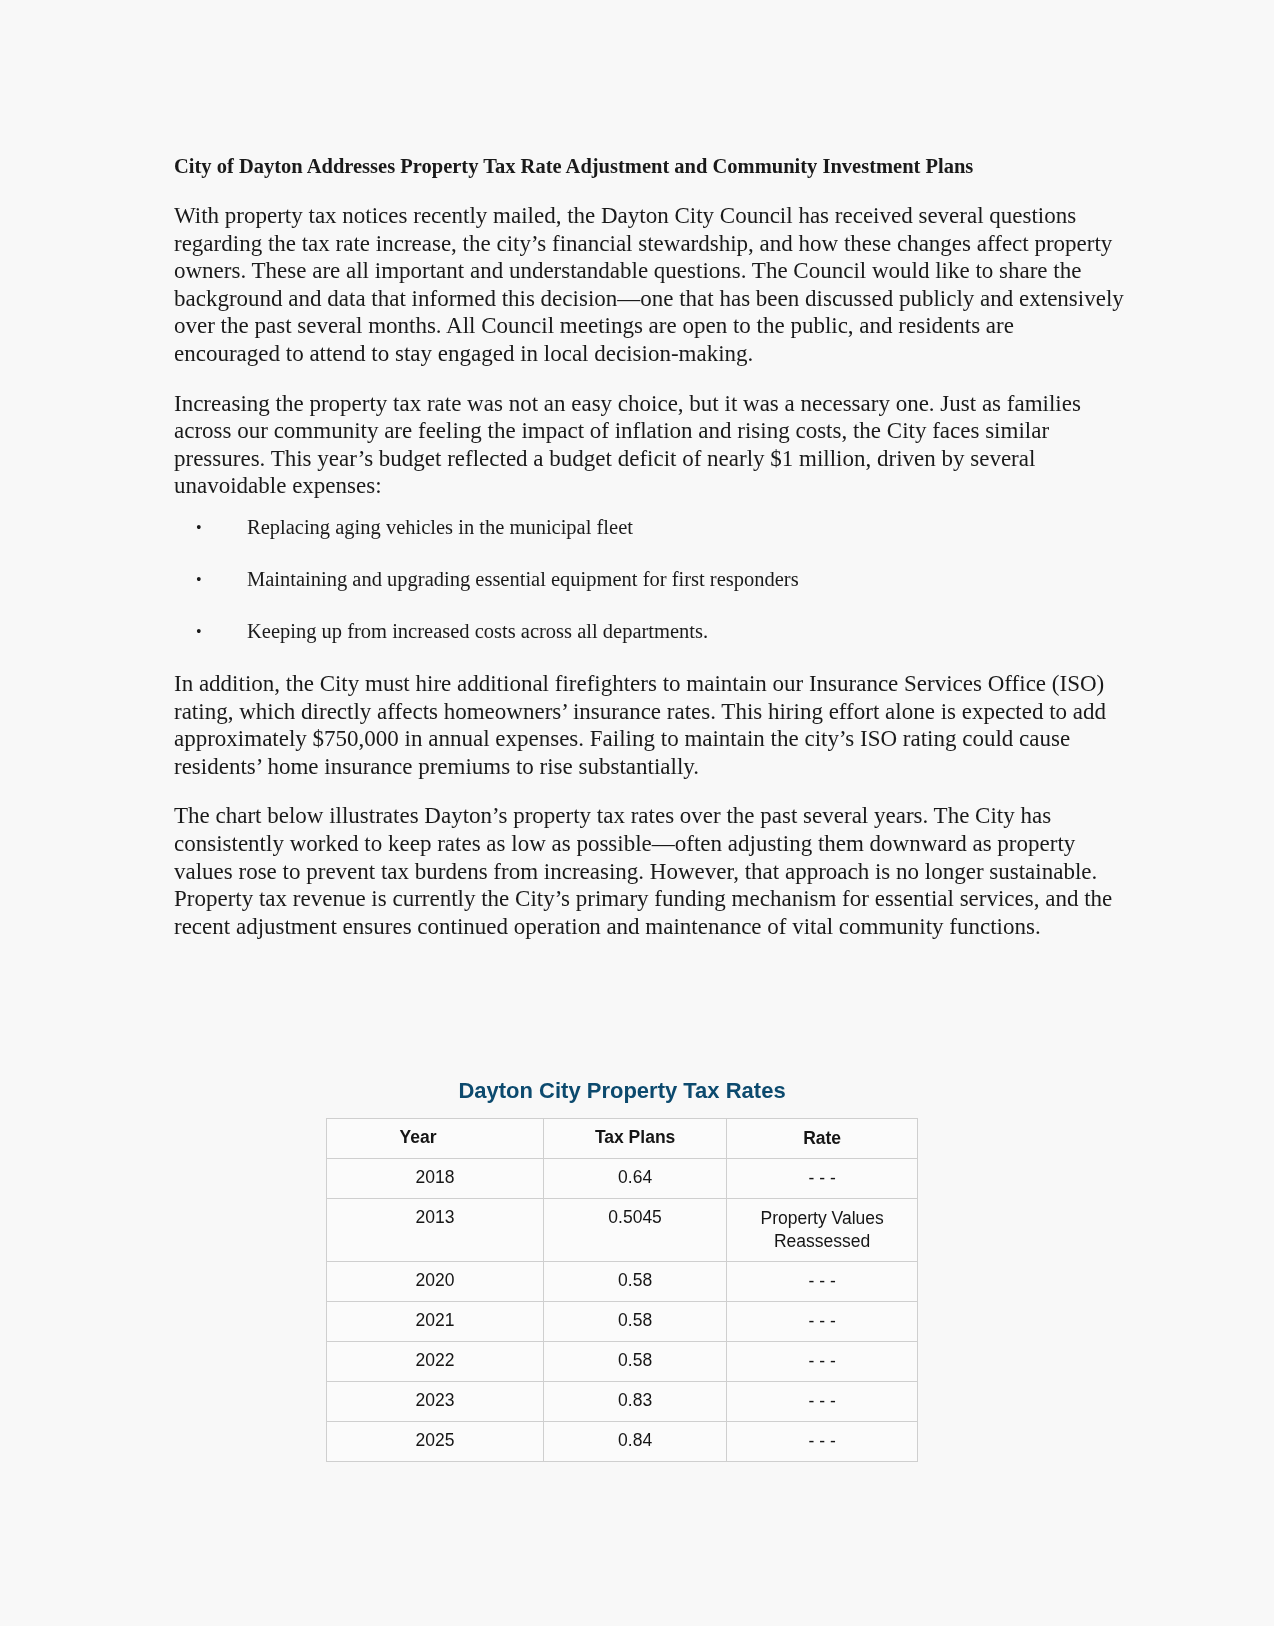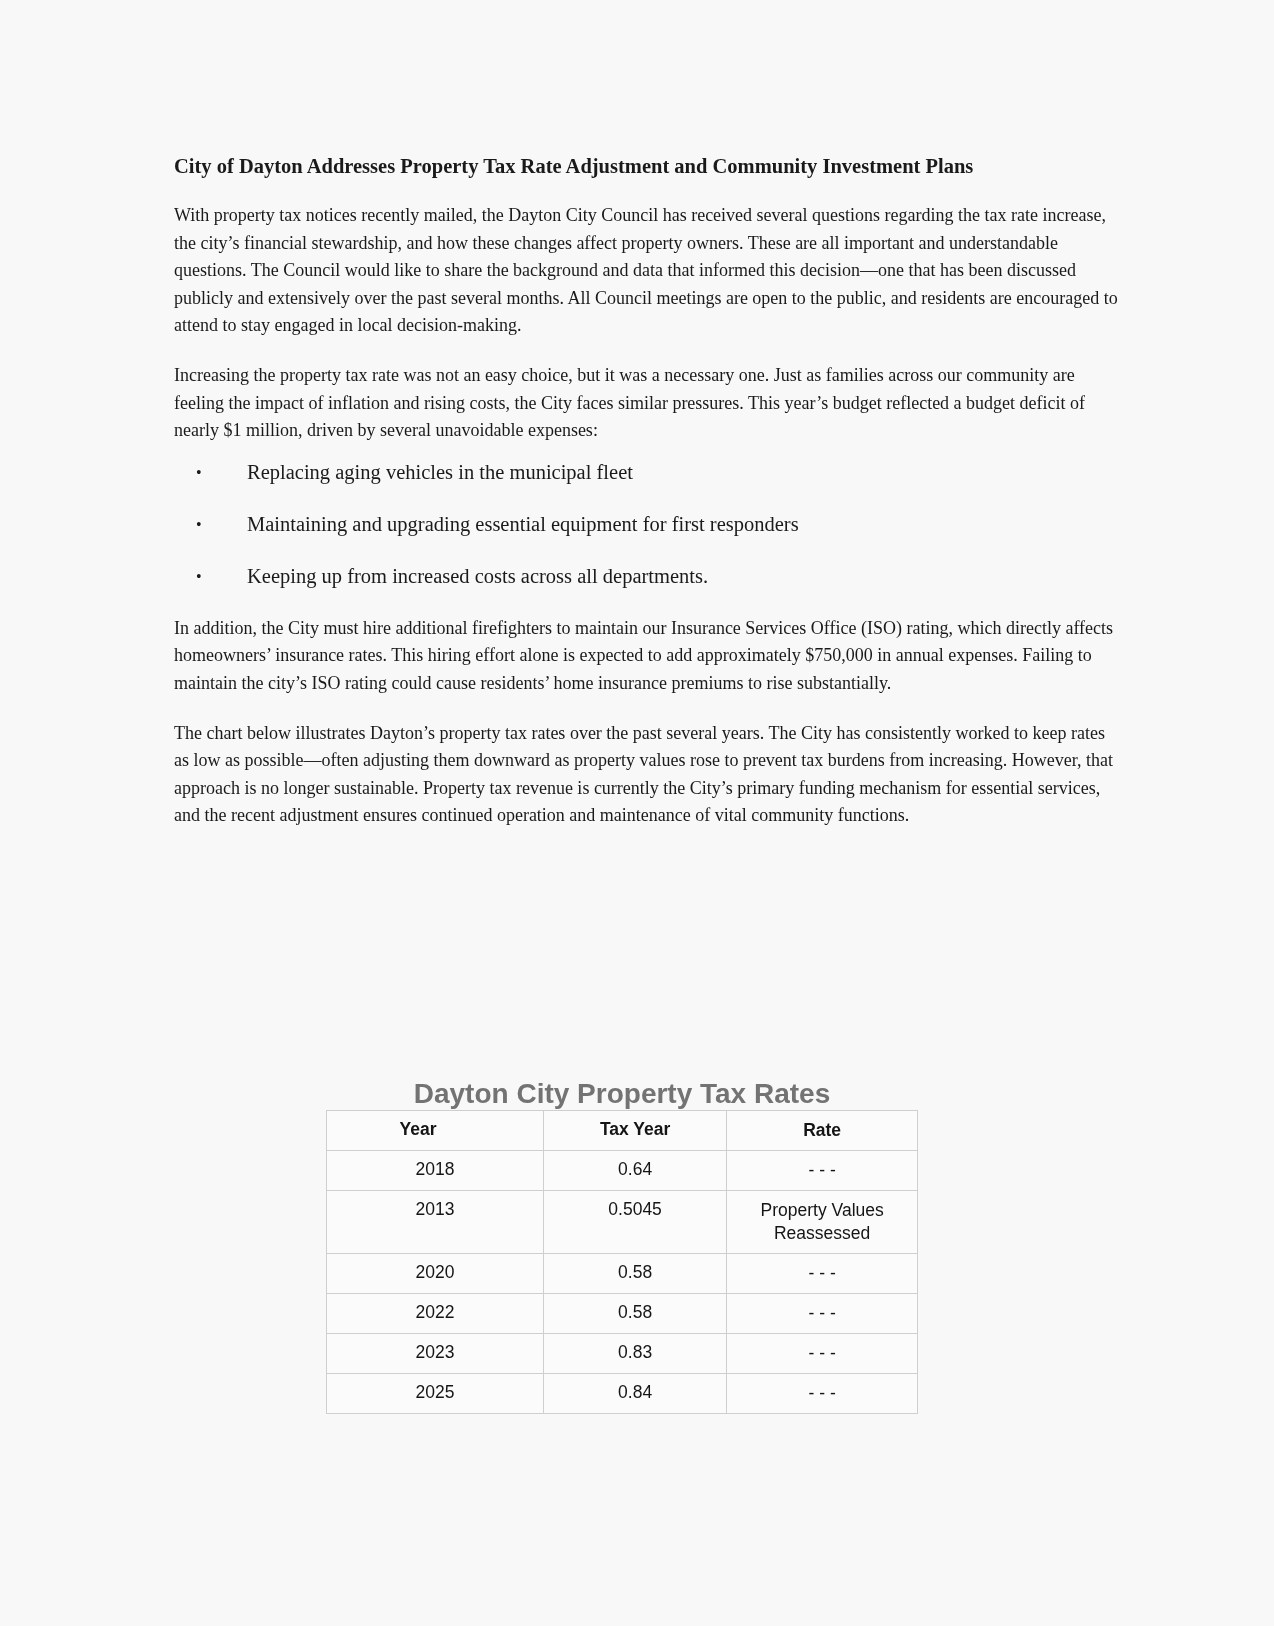--- a/index.html
+++ b/index.html
@@ -19,39 +19,39 @@
     position: absolute;
     left: 174px; top: 152px; width: 950px;
   }
   .title {
     font-weight: bold;
     font-size: 20.5px;
     margin: 0 0 22px 0;
     line-height: 28px;
   }
   p.para {
-    font-size: 18px;
+    font-size: 23px;
     line-height: 27.6px;
     margin: 0 0 22px 0;
   }
   ul.bullets { list-style: none; margin: 8px 0 22px 0; padding: 0; }
   ul.bullets li {
     font-size: 20.5px; line-height: 27px;
     position: relative; padding-left: 73px; margin-bottom: 25px;
   }
   ul.bullets li .dot {
     position: absolute; left: 22px; top: 0; font-size: 16px;
   }
   .table-wrap {
     position: absolute; left: 326px; top: 1078px; width: 592px;
   }
   .table-title {
     font-family: "Liberation Sans", sans-serif;
-    font-weight: bold; font-size: 28px;
-    text-align: center; color: #737373;
+    font-weight: bold; font-size: 22px;
+    text-align: center; margin-bottom: 14px; color: #0c4a6e;
   }
   table {
     border-collapse: collapse; width: 592px;
     font-family: "Liberation Sans", sans-serif; font-size: 17.5px; color: #151515;
   }
   th, td {
     border: 1px solid #cfcfcf;
     padding: 8px 6px; vertical-align: top; text-align: center;
     background: #fbfbfb;
   }
@@ -77,37 +77,42 @@
     <p class="para">In addition, the City must hire additional firefighters to maintain our Insurance Services Office (ISO) rating, which directly affects homeowners’ insurance rates. This hiring effort alone is expected to add approximately $750,000 in annual expenses. Failing to maintain the city’s ISO rating could cause residents’ home insurance premiums to rise substantially.</p>
     <p class="para">The chart below illustrates Dayton’s property tax rates over the past several years. The City has consistently worked to keep rates as low as possible—often adjusting them downward as property values rose to prevent tax burdens from increasing. However, that approach is no longer sustainable. Property tax revenue is currently the City’s primary funding mechanism for essential services, and the recent adjustment ensures continued operation and maintenance of vital community functions.</p>
   </div>
 
   <div class="table-wrap">
     <div class="table-title">Dayton City Property Tax Rates</div>
     <table>
       <thead>
         <tr>
           <th class="year">Year</th>
-          <th class="rate">Tax Year</th>
+          <th class="rate">Tax Plans</th>
           <th class="note">Rate</th>
         </tr>
       </thead>
       <tbody>
         <tr>
             <td class="year">2018</td>
             <td class="rate">0.64</td>
             <td class="note">- - -</td>
           </tr>
         <tr>
             <td class="year">2013</td>
             <td class="rate">0.5045</td>
             <td class="note">Property Values Reassessed</td>
           </tr>
         <tr>
             <td class="year">2020</td>
+            <td class="rate">0.58</td>
+            <td class="note">- - -</td>
+          </tr>
+        <tr>
+            <td class="year">2021</td>
             <td class="rate">0.58</td>
             <td class="note">- - -</td>
           </tr>
         <tr>
             <td class="year">2022</td>
             <td class="rate">0.58</td>
             <td class="note">- - -</td>
           </tr>
         <tr>
             <td class="year">2023</td>

